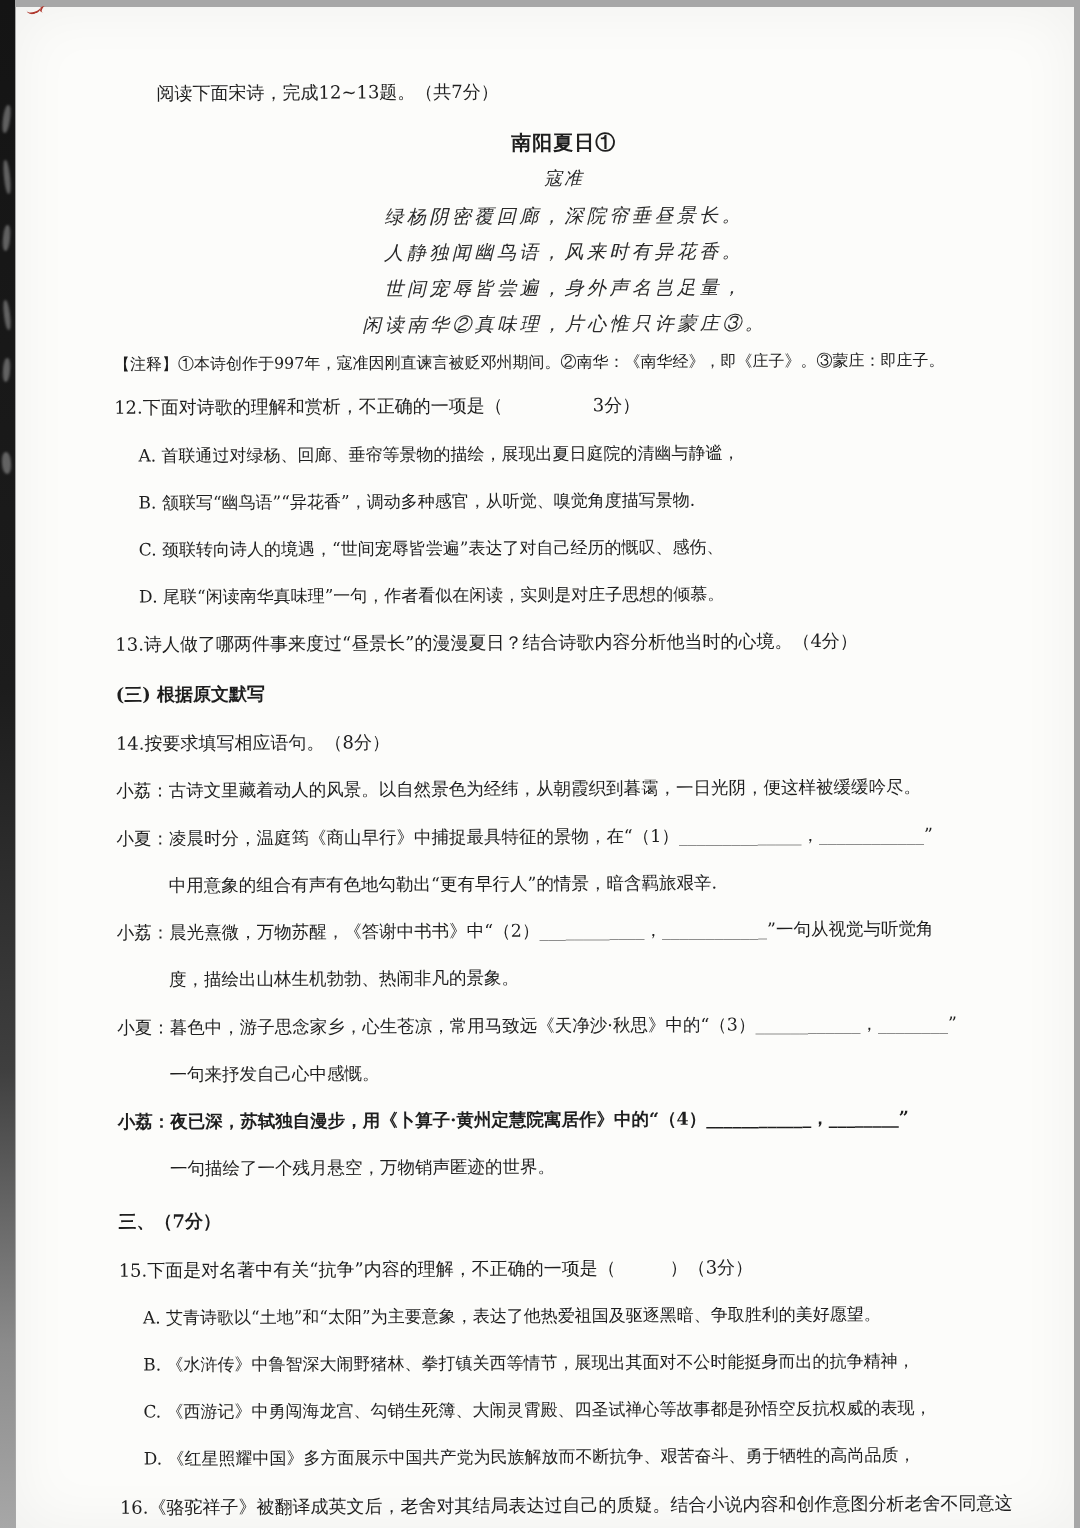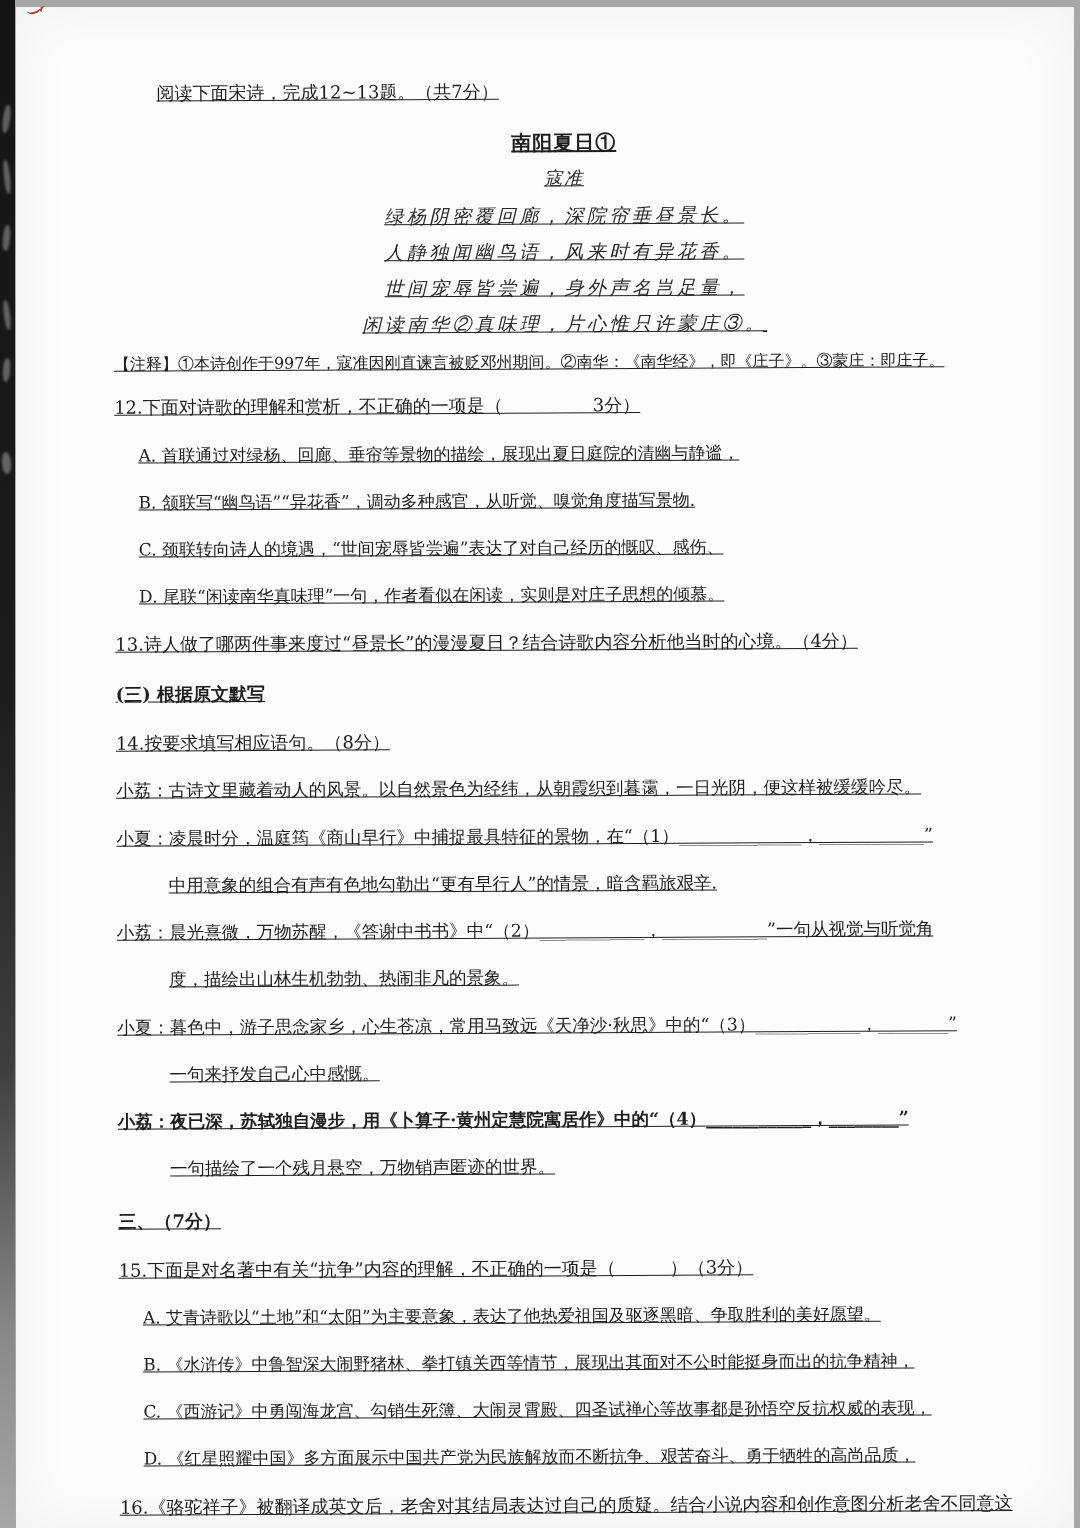--- a/index.html
+++ b/index.html
@@ -18,21 +18,20 @@
   }
   .smudge {
     position: absolute; background: rgba(236,236,236,0.35);
     border-radius: 45%; filter: blur(1px); z-index: 4;
   }
   .redmark { position: absolute; z-index: 4; }
   .page {
     position: absolute; left: 16px; top: 7px; width: 1058px; height: 1521px;
     background: #fcfcfa;
     box-shadow: inset 0 0 60px rgba(0,0,0,0.05);
-    text-decoration: underline;
   }
   .content {
     padding: 52px 60px 0 96px;
     transform: rotate(-0.3deg);
     transform-origin: 40% 0;
     line-height: 1.7;
     font-size: 18px;
   }
   .intro { margin-left: 44px; }
   .poem-title { text-align: center; font-weight: bold; font-size: 20px; margin-top: 12px; letter-spacing: 1px; }

